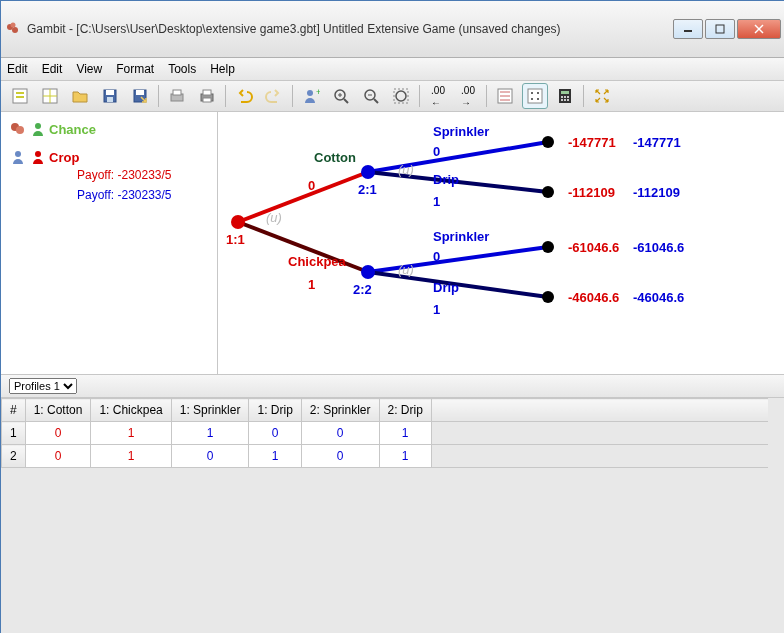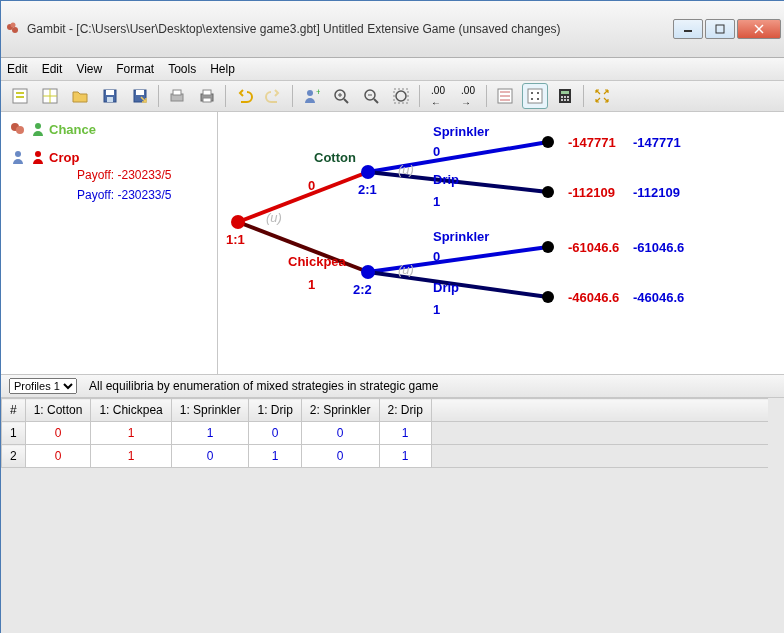--- a/index.html
+++ b/index.html
@@ -291,21 +291,20 @@
       <span class="lbl" style="left:415px;top:73px;color:#0000d8">-112109</span>
       <span class="lbl" style="left:350px;top:128px;color:#d80000">-61046.6</span>
       <span class="lbl" style="left:415px;top:128px;color:#0000d8">-61046.6</span>
       <span class="lbl" style="left:350px;top:178px;color:#d80000">-46046.6</span>
       <span class="lbl" style="left:415px;top:178px;color:#0000d8">-46046.6</span>
     </div>
   </div>
 
   <div class="profbar">
     <select><option>Profiles 1</option></select>
-    <span>All equilibria by enumeration of mixed strategies in strategic game</span>
   </div>
 
   <div class="tablewrap">
     <table>
       <thead>
           <tr>
         <th>#</th>
         <th>1: Cotton</th>
         <th>1: Chickpea</th>
         <th>1: Sprinkler</th>

